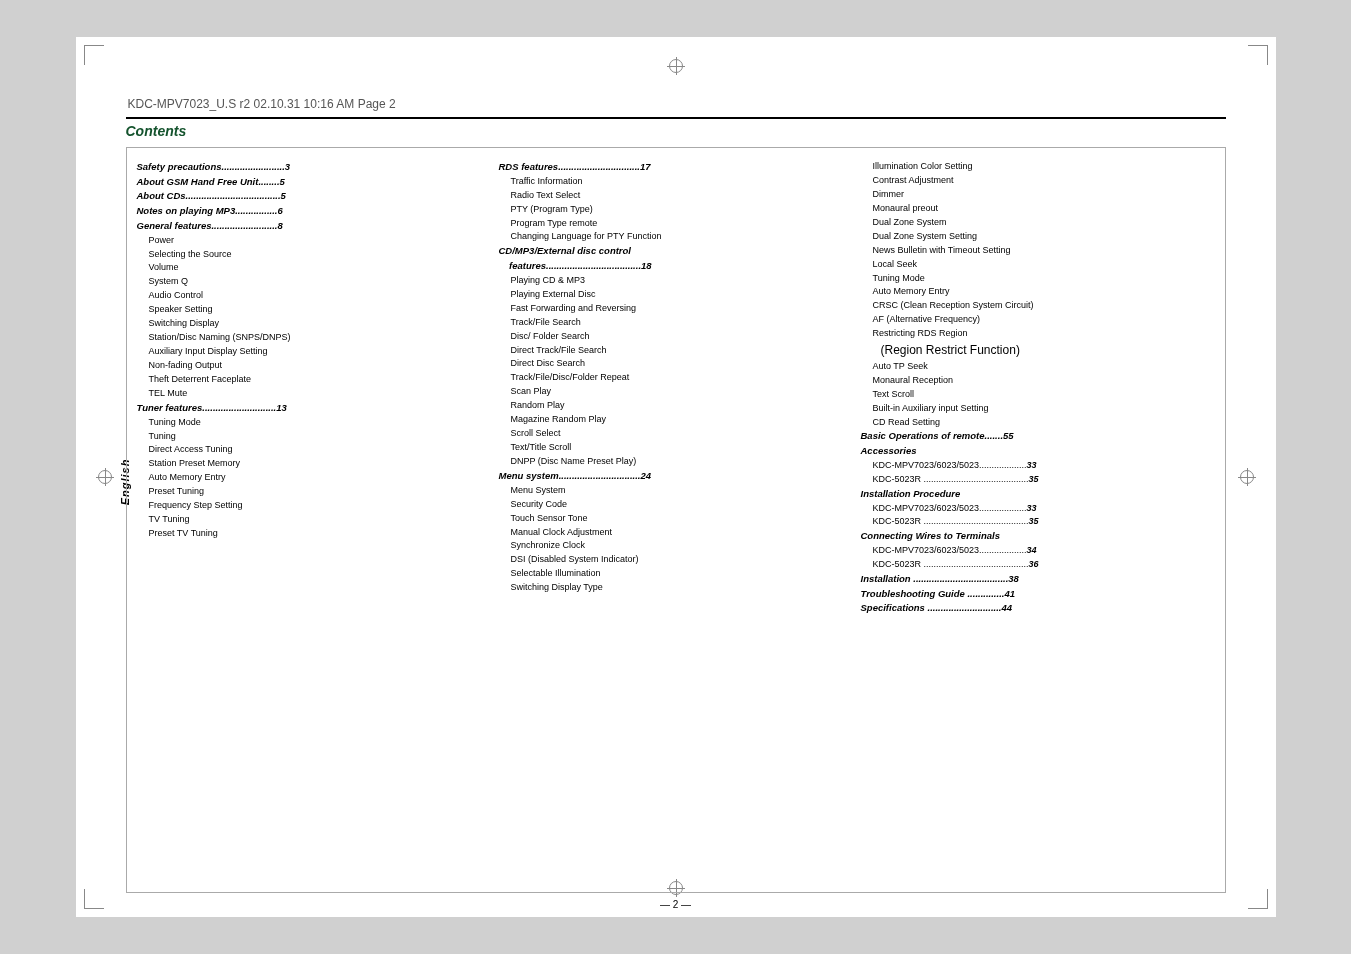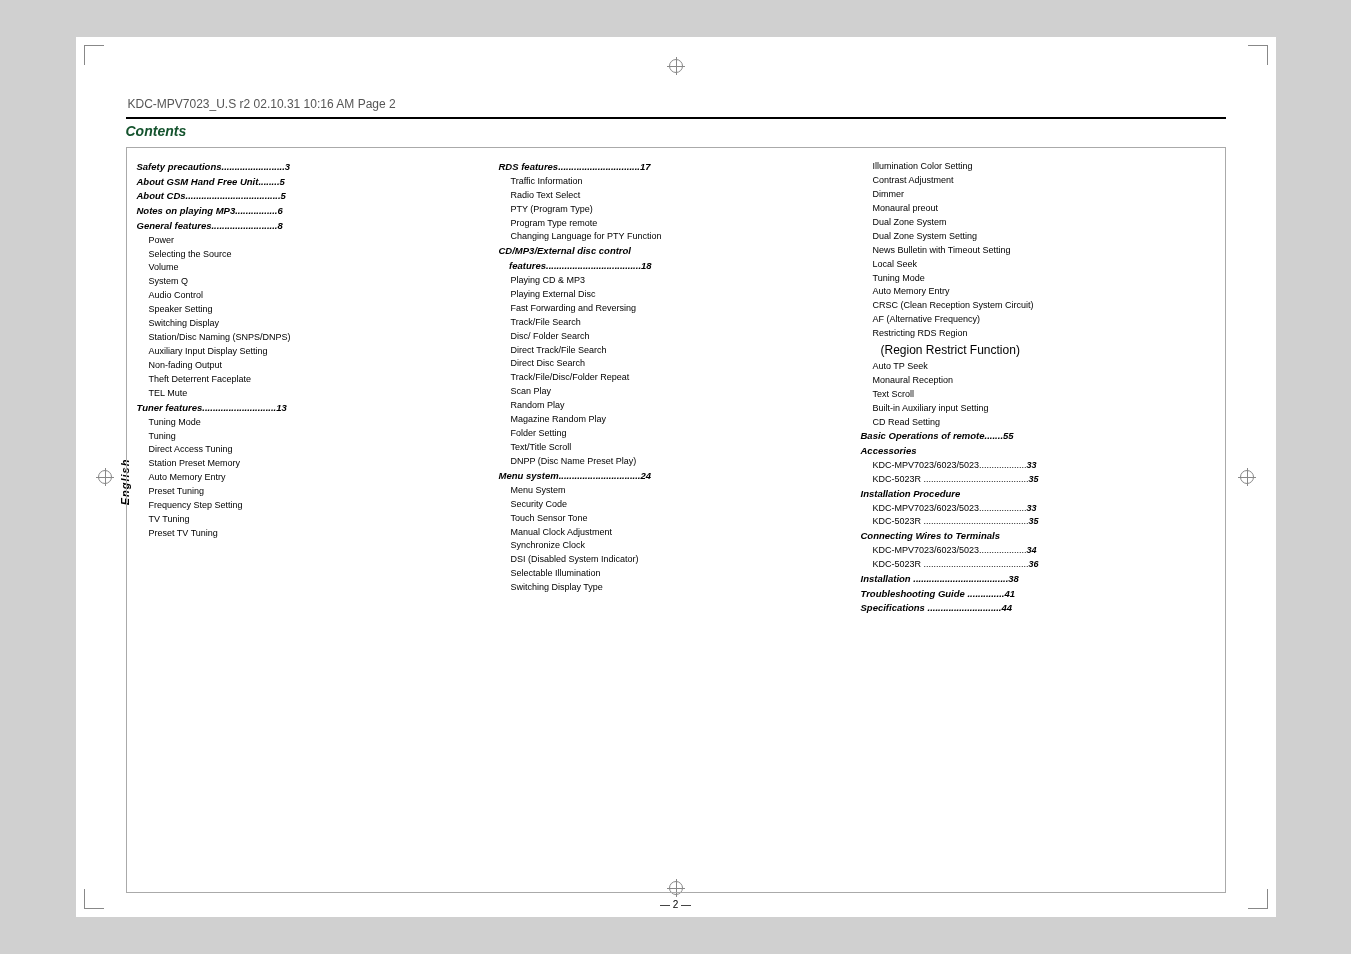--- a/index.html
+++ b/index.html
@@ -269,21 +269,21 @@
             <span class="entry-normal">Playing External Disc</span>
             <span class="entry-normal">Fast Forwarding and Reversing</span>
             <span class="entry-normal">Track/File Search</span>
             <span class="entry-normal">Disc/ Folder Search</span>
             <span class="entry-normal">Direct Track/File Search</span>
             <span class="entry-normal">Direct Disc Search</span>
             <span class="entry-normal">Track/File/Disc/Folder Repeat</span>
             <span class="entry-normal">Scan Play</span>
             <span class="entry-normal">Random Play</span>
             <span class="entry-normal">Magazine Random Play</span>
-            <span class="entry-normal">Folder Setting</span>
+            <span class="entry-normal">Scroll Select</span>
             <span class="entry-normal">Text/Title Scroll</span>
             <span class="entry-normal">DNPP (Disc Name Preset Play)</span>
             <span class="entry-bold-italic">Menu system...............................<span class="page-num">24</span></span>
             <span class="entry-normal">Menu System</span>
             <span class="entry-normal">Security Code</span>
             <span class="entry-normal">Touch Sensor Tone</span>
             <span class="entry-normal">Manual Clock Adjustment</span>
             <span class="entry-normal">Synchronize Clock</span>
             <span class="entry-normal">DSI (Disabled System Indicator)</span>
             <span class="entry-normal">Selectable Illumination</span>

